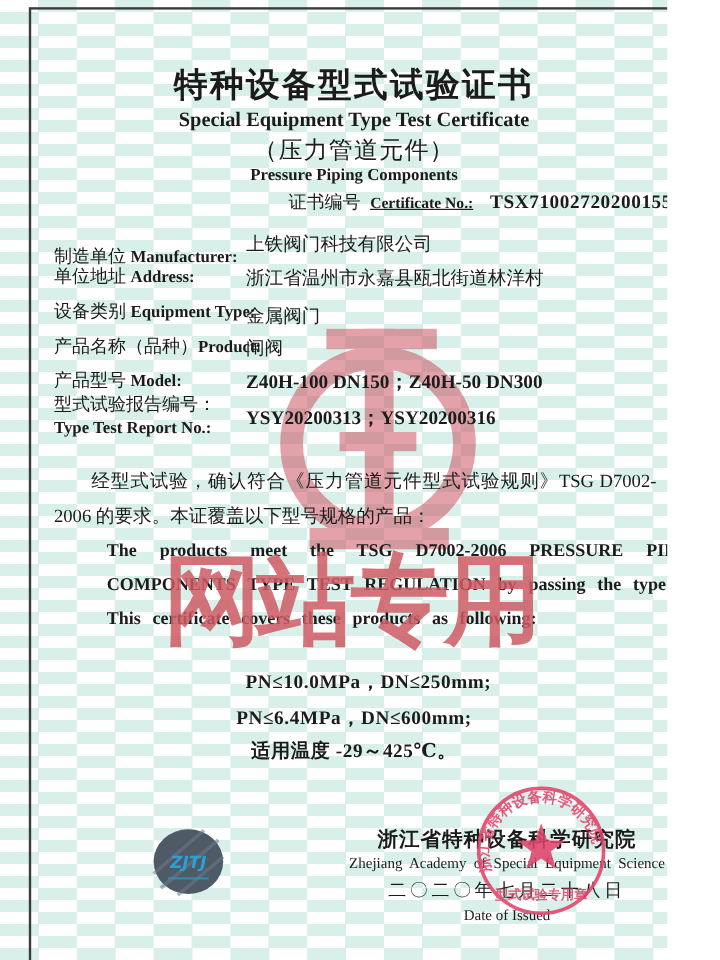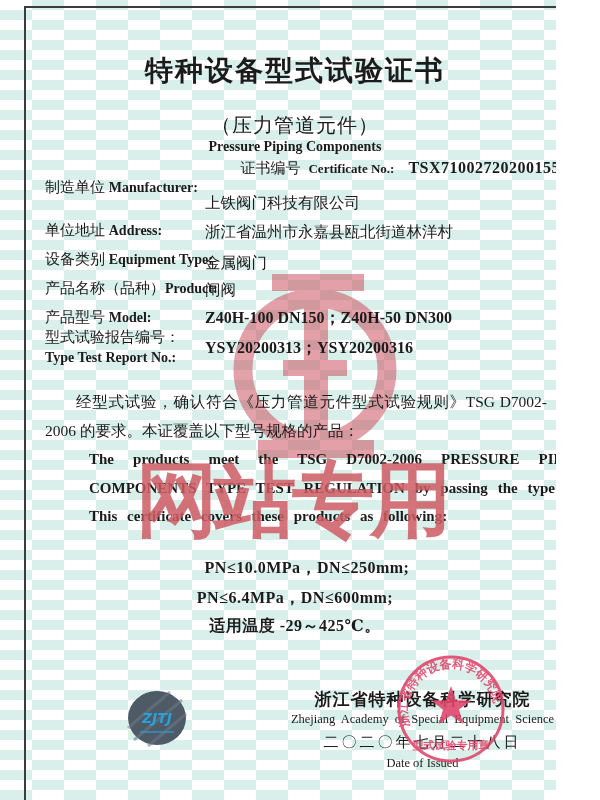--- a/index.html
+++ b/index.html
@@ -24,21 +24,21 @@
   .ctr { left: 25px; width: 540px; text-align: center; }
   .z2 { z-index: 2; }
 
   .title-cn { top: 52px; font-size: 28px; font-weight: bold; letter-spacing: 2px; }
   .title-en { top: 90px; font-size: 17px; font-weight: bold; }
   .subtitle-cn { top: 112px; font-size: 20px; letter-spacing: 1px; }
   .subtitle-en { top: 139px; font-size: 14px; font-weight: bold; }
 
   .certline { top: 159px; left: 25px; width: 535px; text-align: right; }
   .certline .lbl-cn { font-size: 15px; }
-  .certline .lbl-en { font-size: 13px; font-weight: bold; margin-left: 4px; }
+  .certline .lbl-en { font-size: 13px; font-weight: bold; margin-left: 4px; text-decoration: underline; }
   .certline .val { font-size: 16px; font-weight: bold; margin-left: 10px; letter-spacing: .5px; }
 
   .field-label { left: 45px; font-size: 15px; white-space: nowrap; }
   .field-label .en { font-weight: bold; font-size: 14px; }
   .field-value { left: 205px; font-size: 15.5px; white-space: nowrap; }
   .field-value.bold { font-weight: bold; font-size: 16px; }
 
   .para { left: 45px; width: 502px; line-height: 28.5px; }
   .para-cn { top: 388px; font-size: 15.5px; text-indent: 2em; text-align: justify; }
   .para-en { top: 445px; font-size: 15px; font-weight: bold; text-align: justify; word-spacing: 6px; margin-left: 44px; }
@@ -74,30 +74,31 @@
     <g fill="#c84454" stroke="none" opacity="0.5">
       <rect x="44" y="2" width="92" height="17"></rect>
       <rect x="76" y="2" width="24" height="182"></rect>
       <circle cx="87" cy="98" r="72" fill="none" stroke="#c84454" stroke-width="19"></circle>
       <rect x="55" y="88" width="64" height="16"></rect>
       <rect x="30" y="168" width="116" height="18"></rect>
     </g>
   </svg>
 
   <div class="abs ctr z2 title-cn">特种设备型式试验证书</div>
+  <div class="abs ctr z2 title-en">Special Equipment Type Test Certificate</div>
   <div class="abs ctr z2 subtitle-cn">（压力管道元件）</div>
   <div class="abs ctr z2 subtitle-en">Pressure Piping Components</div>
 
   <div class="abs z2 certline">
     <span class="lbl-cn">证书编号</span>
     <span class="lbl-en">Certificate No.:</span>
     <span class="val">TSX71002720200155</span>
   </div>
 
-  <div class="abs z2 field-label" style="top:178px">
+  <div class="abs z2 field-label" style="top:204px">
     <span>制造单位</span> <span class="en">Manufacturer:</span>
   </div>
   <div class="abs z2 field-value" style="top:193px">上铁阀门科技有限公司</div>
 
   <div class="abs z2 field-label" style="top:221px">
     <span>单位地址</span> <span class="en">Address:</span>
   </div>
   <div class="abs z2 field-value" style="top:222px">浙江省温州市永嘉县瓯北街道林洋村</div>
 
   <div class="abs z2 field-label" style="top:250px">

